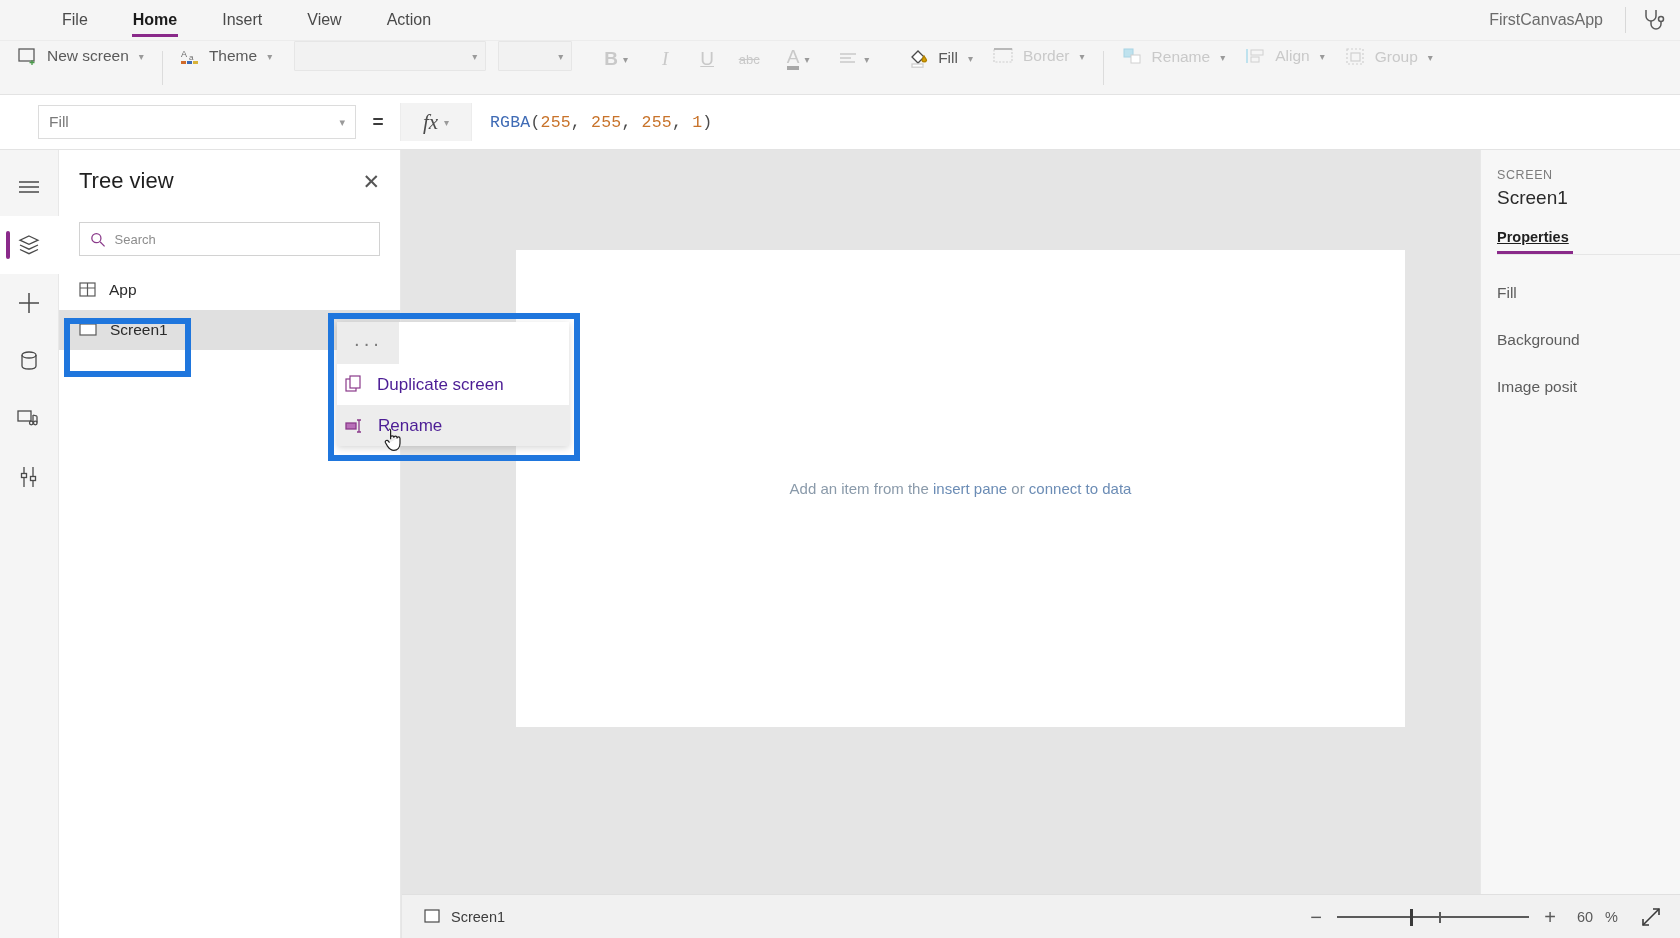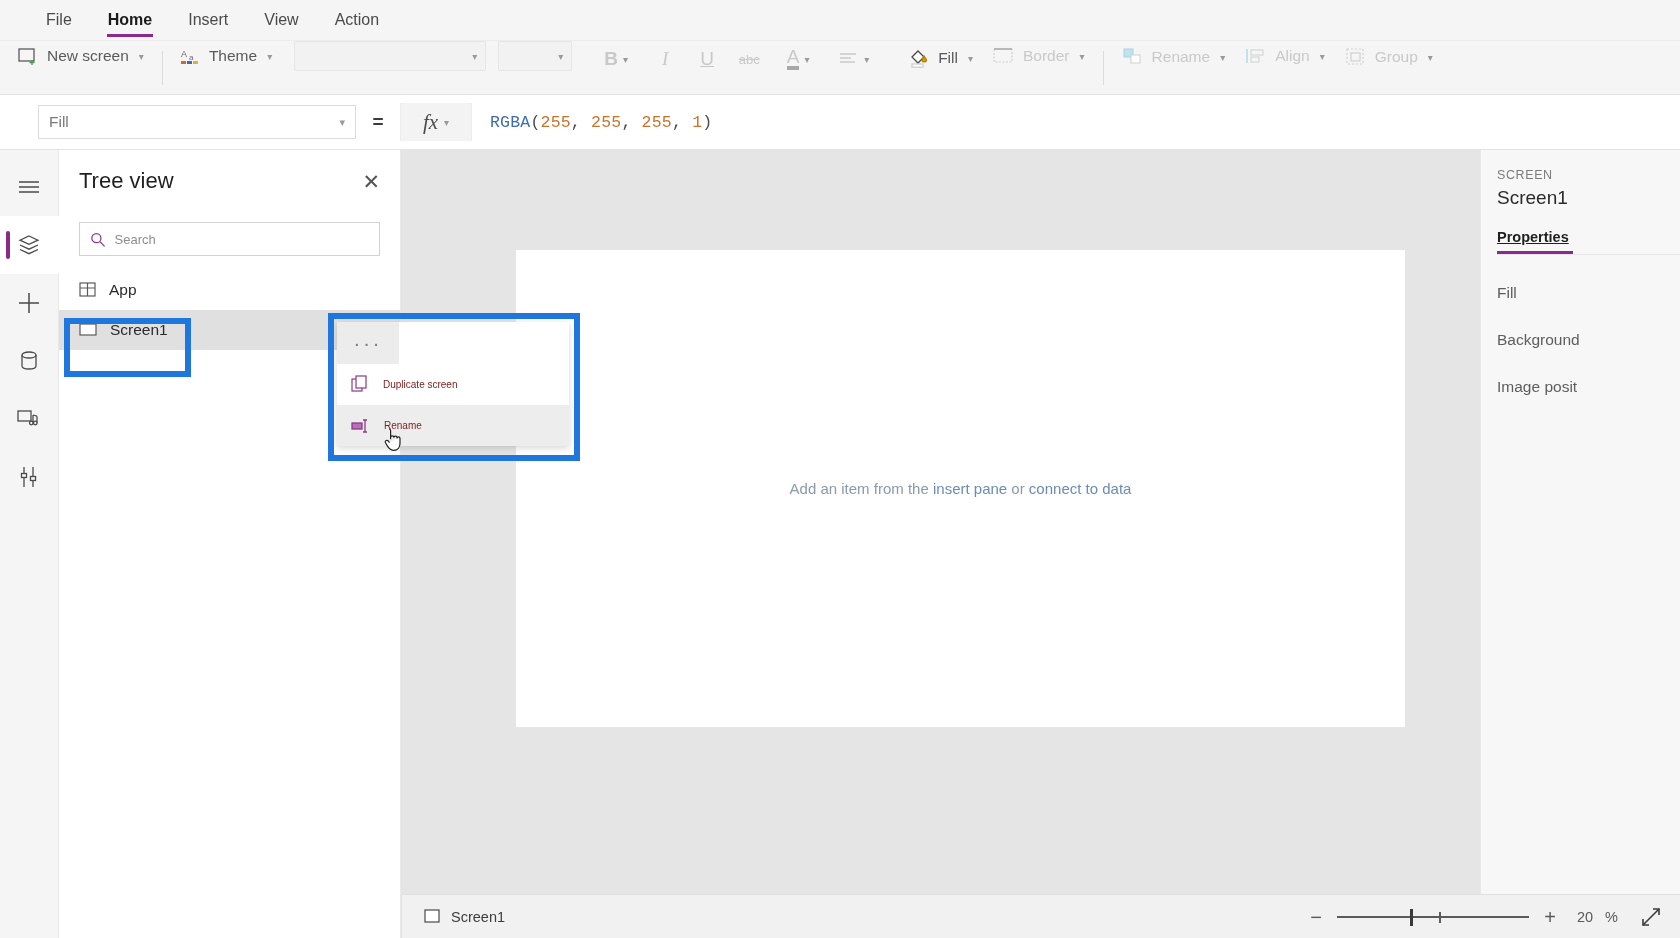--- a/index.html
+++ b/index.html
@@ -12,21 +12,21 @@
   .app { position: relative; width: 1680px; height: 938px; display: flex; flex-direction: column; }
 
   
   .menubar {
     height: 41px; flex: 0 0 41px;
     background: #f5f5f5;
     display: flex; align-items: center;
     border-bottom: 1px solid #ececec;
     position: relative;
   }
-  .menu-items { display: flex; align-items: center; padding-left: 32px; gap: 8px; }
+  .menu-items { display: flex; align-items: center; padding-left: 32px; gap: 17px; margin-left: 16px; }
   .menu-item {
     position: relative;
     font-size: 16px; color: #4a4a4a;
     padding: 10px 14px 11px 14px;
     cursor: pointer; white-space: nowrap;
   }
   .menu-item.active { color: #1b1b1b; font-weight: bold; }
   .menu-item.active::after {
     content: ""; position: absolute; left: 13px; right: 13px; bottom: 3px;
     height: 3px; background: #8a2a8a;
@@ -216,21 +216,21 @@
     box-shadow: 0 2px 7px rgba(0,0,0,0.16);
     z-index: 40;
   }
   .ctx-ellipsis {
     height: 42px; width: 62px; background: #ececec;
     display: flex; align-items: center; justify-content: center;
     font-size: 20px; color: #7b7b7b; letter-spacing: 3px; cursor: pointer;
   }
   .ctx-item {
     height: 41px; display: flex; align-items: center; gap: 13px;
-    padding-left: 14px; font-size: 10px; color: #7f1d1d; cursor: pointer;
+    padding-left: 8px; font-size: 17px; color: #4c1d95; cursor: pointer;
   }
   .ctx-item.hover { background: #ededed; }
 
   
   .annot {
     position: absolute; border: 6px solid #1f76dd; z-index: 60; pointer-events: none;
   }
   .annot-screen1 { left: 64px; top: 318px; width: 127px; height: 59px; }
   .annot-menu { left: 328px; top: 313px; width: 252px; height: 148px; }
 
@@ -242,20 +242,31 @@
 
 <div class="app">
 
   <div class="menubar">
     <div class="menu-items">
       <div class="menu-item">File</div>
       <div class="menu-item active">Home</div>
       <div class="menu-item">Insert</div>
       <div class="menu-item">View</div>
       <div class="menu-item">Action</div>
+    </div>
+    <div class="menubar-right">
+      <div class="app-title">FirstCanvasApp</div>
+      <div class="menu-divider"></div>
+      <div class="stetho">
+        <svg width="26" height="26" viewBox="0 0 26 26" fill="none" stroke="#5a5a5a" stroke-width="1.5">
+          <path d="M6 3v6a5 5 0 0 0 10 0V3"></path>
+          <path d="M11 14v3a5 5 0 0 0 10 0v-2"></path>
+          <circle cx="21" cy="12" r="2.5"></circle>
+        </svg>
+      </div>
     </div>
   </div>
 
   <div class="ribbon">
     <div class="rb-group">
       <div class="rb-btn strong">
         <svg width="21" height="18" viewBox="0 0 21 18" fill="none" stroke="#5a5a5a" stroke-width="1.3">
           <rect x="1" y="2" width="15" height="12"></rect>
           <path d="M14 13v5M11.5 15.5h5" stroke="#4a9a4a"></path>
         </svg>
@@ -475,21 +486,21 @@
       <span>Screen1</span>
     </div>
     <div class="sb-zoom">
       <div class="zbtn">−</div>
       <div class="zslider">
         <div class="track"></div>
         <div class="tick"></div>
         <div class="thumb"></div>
       </div>
       <div class="zbtn">+</div>
-      <div class="zval">20</div>
+      <div class="zval">60</div>
       <div class="zpct">%</div>
       <div class="zexpand">
         <svg width="22" height="22" viewBox="0 0 22 22" fill="none" stroke="#3a3a3a" stroke-width="1.6">
           <path d="M13 3h6v6"></path>
           <path d="M9 19H3v-6"></path>
           <path d="M19 3L3 19"></path>
         </svg>
       </div>
     </div>
   </div>

